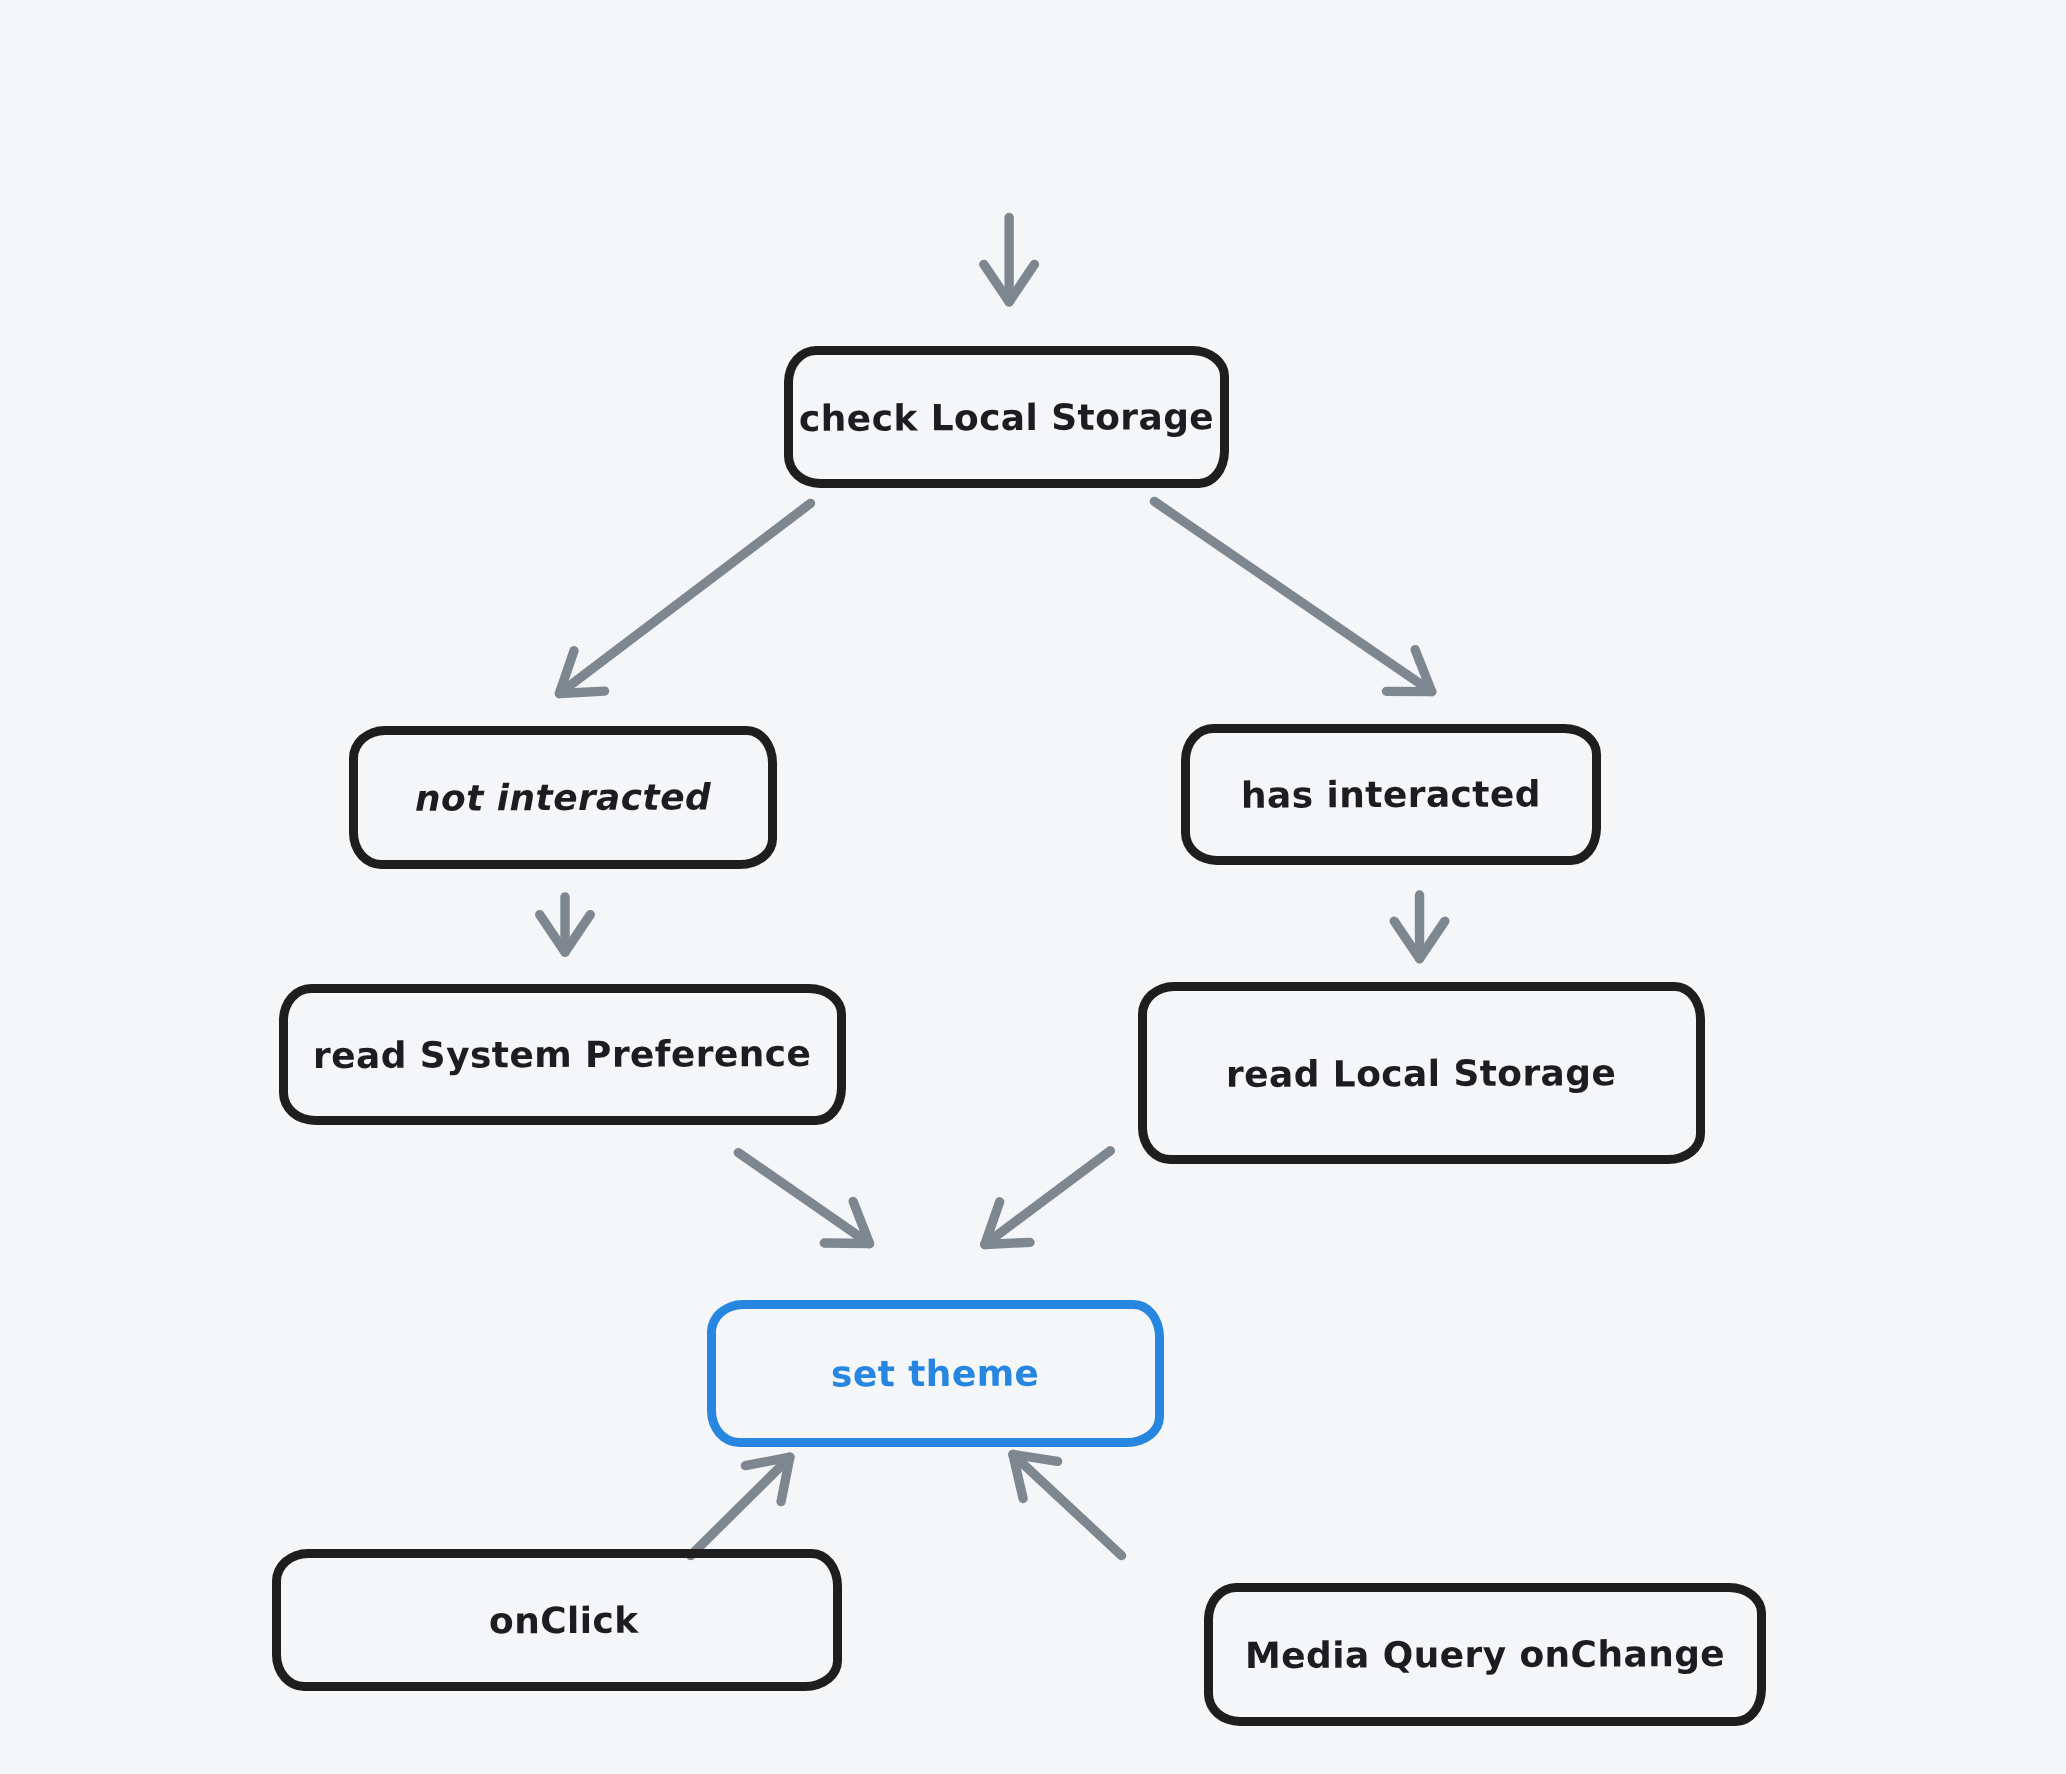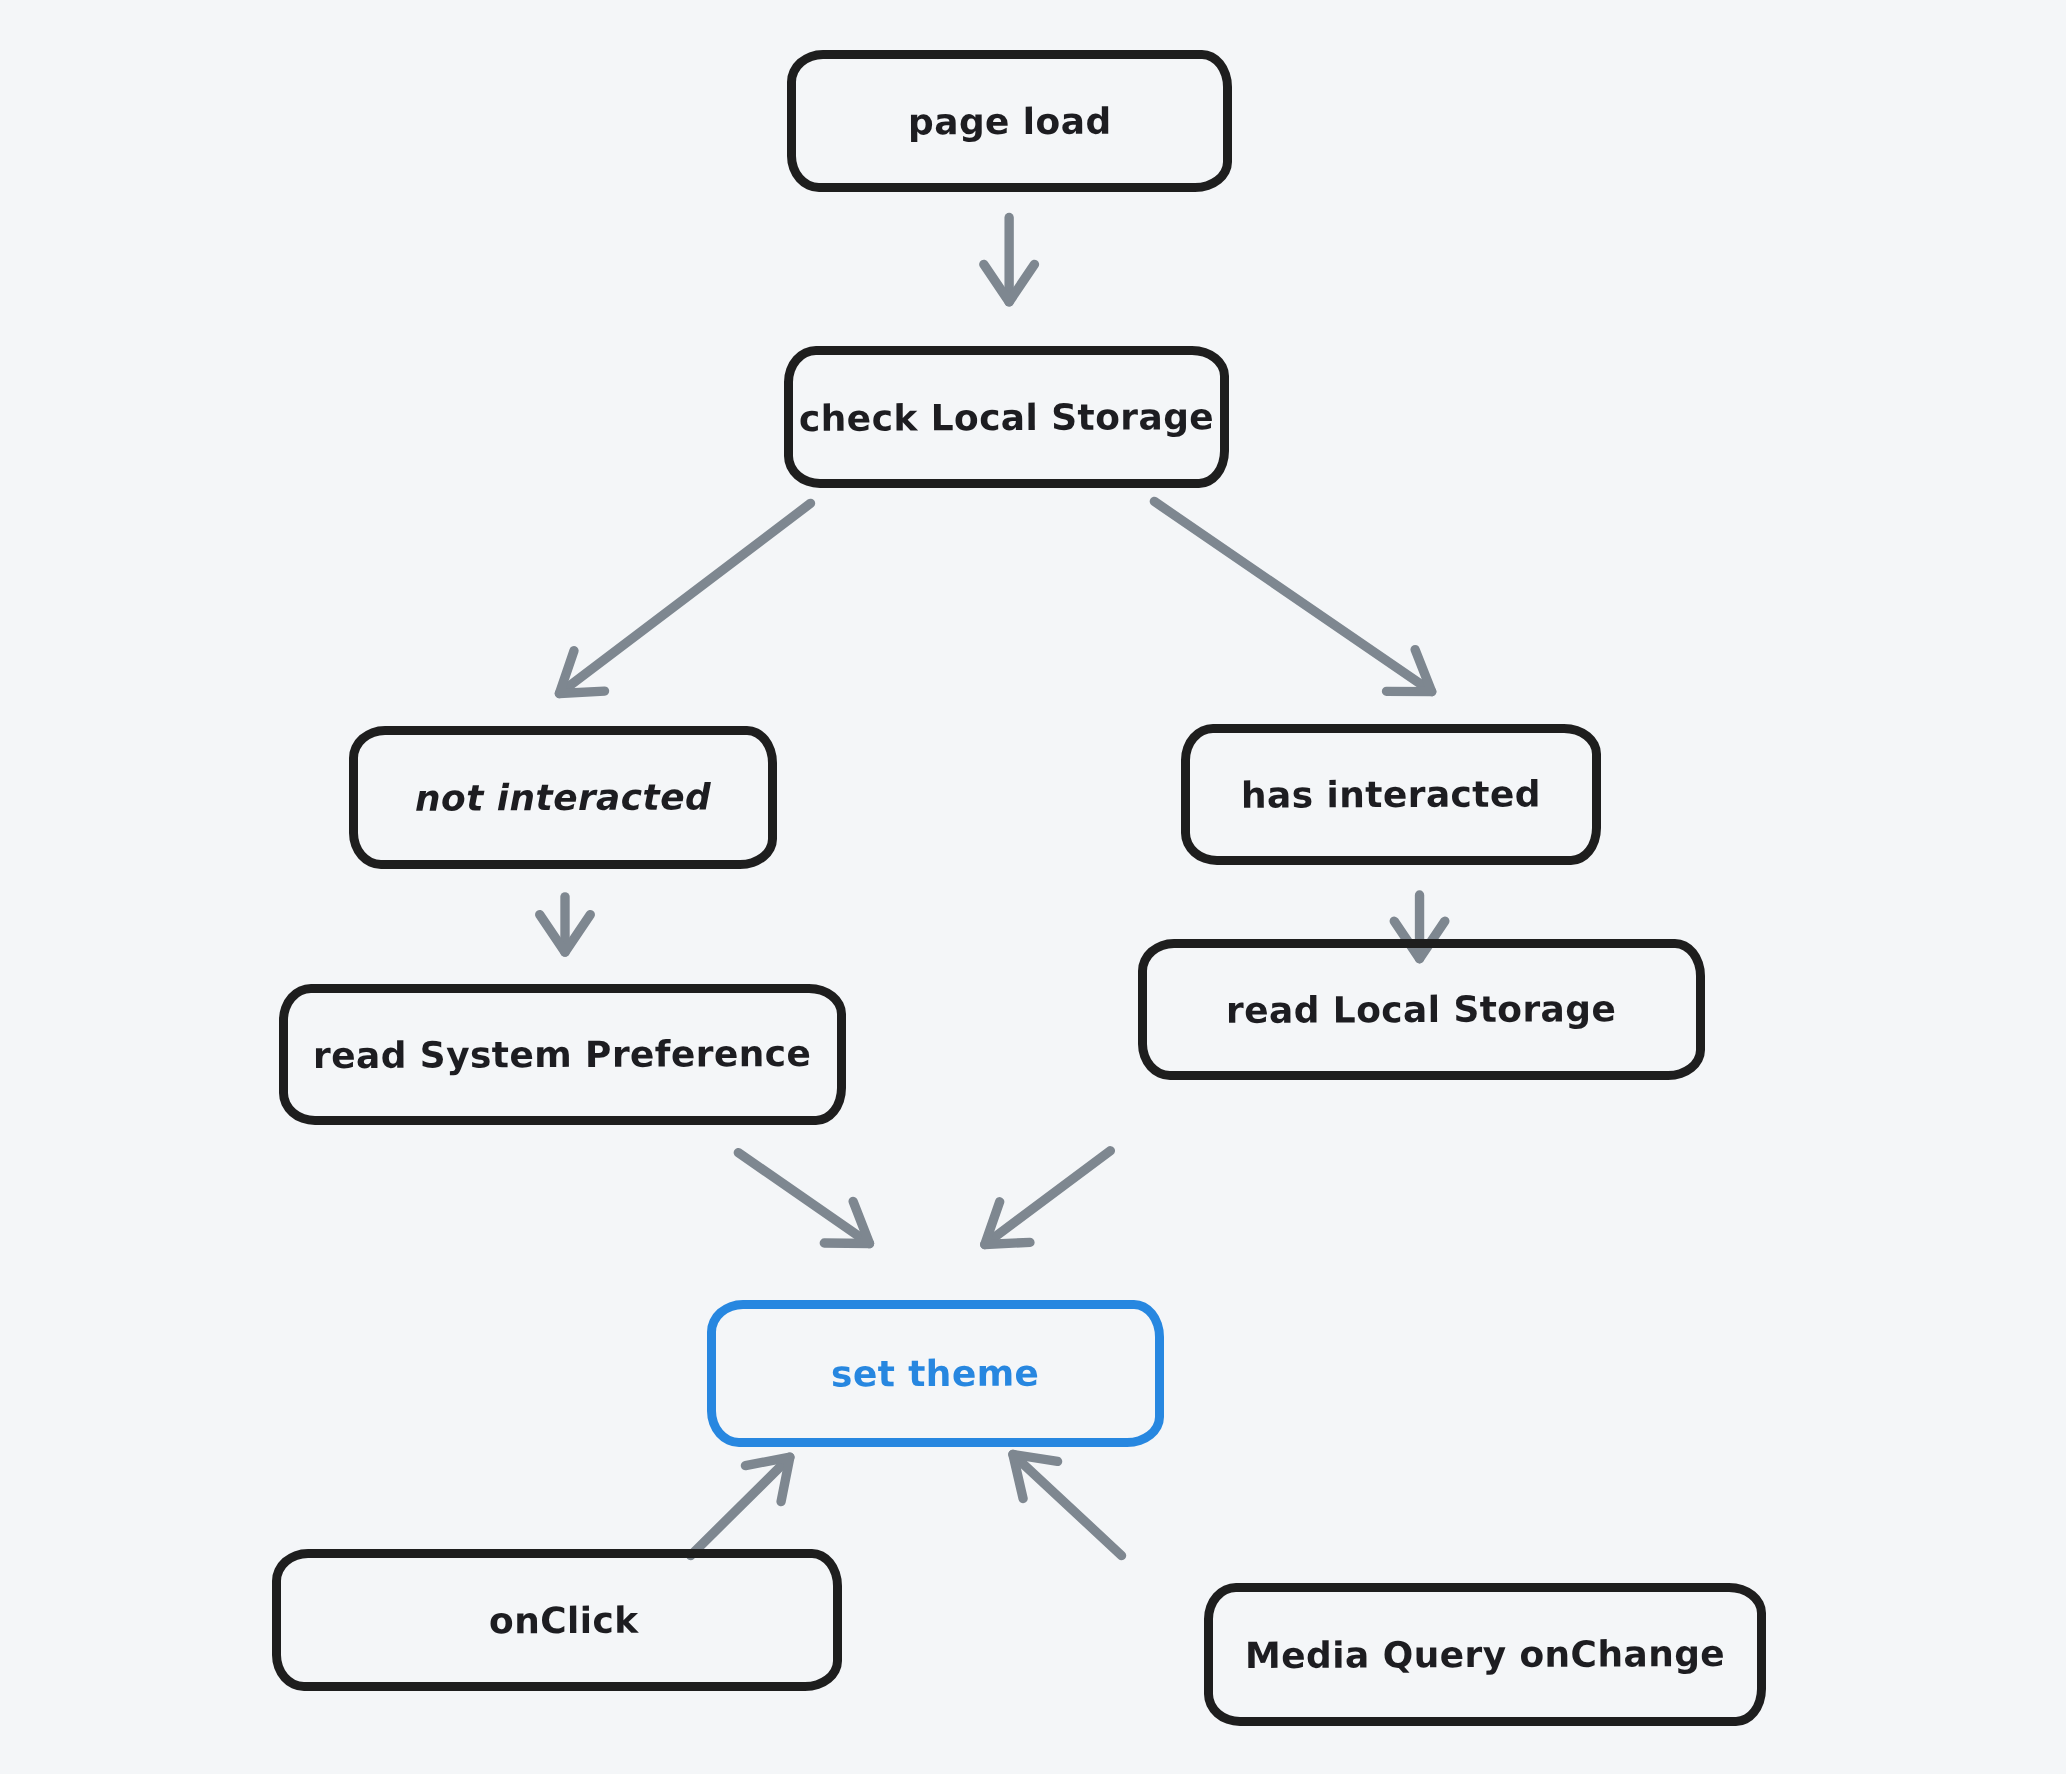--- a/index.html
+++ b/index.html
@@ -45,21 +45,21 @@
     border-color: #2787e0;
     color: #2787e0;
     margin-top: 21px;
   }
   
   #n-page-load              { left: 787px;  top: 50px;   width: 445px; height: 142px; }
   #n-check-local-storage    { left: 784px;  top: 346px;  width: 445px; height: 142px; border-radius: 32px 37px 30px 36px / 36px 30px 37px 32px; }
   #n-not-interacted         { left: 349px;  top: 726px;  width: 428px; height: 143px; font-style: italic; }
   #n-has-interacted         { left: 1181px; top: 724px;  width: 420px; height: 141px; border-radius: 32px 37px 30px 36px / 36px 30px 37px 32px; }
   #n-read-system-preference { left: 279px;  top: 984px; width: 567px; height: 141px; border-radius: 32px 37px 30px 36px / 36px 30px 37px 32px; }
-  #n-read-local-storage     { left: 1138px; top: 939px; width: 567px; height: 141px; text-align: center; }
+  #n-read-local-storage     { left: 1138px; top: 982px; width: 567px; height: 182px; text-align: center; }
   #n-set-theme              { left: 707px;  top: 1279px; width: 457px; height: 147px; }
   #n-onclick                { left: 272px;  top: 1549px; width: 570px; height: 142px; padding-left: 14px; }
   #n-media-query-onchange   { left: 1204px; top: 1583px; width: 562px; height: 143px; border-radius: 32px 37px 30px 36px / 36px 30px 37px 32px; }
   .edge {
     stroke: #7e8790;
     stroke-width: 10;
     stroke-linecap: round;
     fill: none;
   }
 </style>
@@ -78,23 +78,20 @@
     <line class="edge" x1="865" y1="537" x2="597" y2="740" marker-end="url(#vhead)"></line>
     <line class="edge" x1="1232" y1="535" x2="1528" y2="738" marker-end="url(#vhead)"></line>
     <line class="edge" x1="603" y1="957" x2="603" y2="1016" marker-end="url(#vhead)"></line>
     <line class="edge" x1="1515" y1="955" x2="1515" y2="1023" marker-end="url(#vhead)"></line>
     <line class="edge" x1="788" y1="1230" x2="928" y2="1327" marker-end="url(#vhead)"></line>
     <line class="edge" x1="1185" y1="1228" x2="1051" y2="1328" marker-end="url(#vhead)"></line>
     <line class="edge" x1="737" y1="1660" x2="843" y2="1555" marker-end="url(#vhead)"></line>
     <line class="edge" x1="1197" y1="1660" x2="1081" y2="1552" marker-end="url(#vhead)"></line>
   </svg>
 
-  <div class="node" id="n-page-load">
-    <span class="label">page load</span>
-  </div>
 
   <div class="node" id="n-check-local-storage">
     <span class="label">check Local Storage</span>
   </div>
 
   <div class="node" id="n-not-interacted">
     <span class="label">not interacted</span>
   </div>
 
   <div class="node" id="n-read-system-preference">

